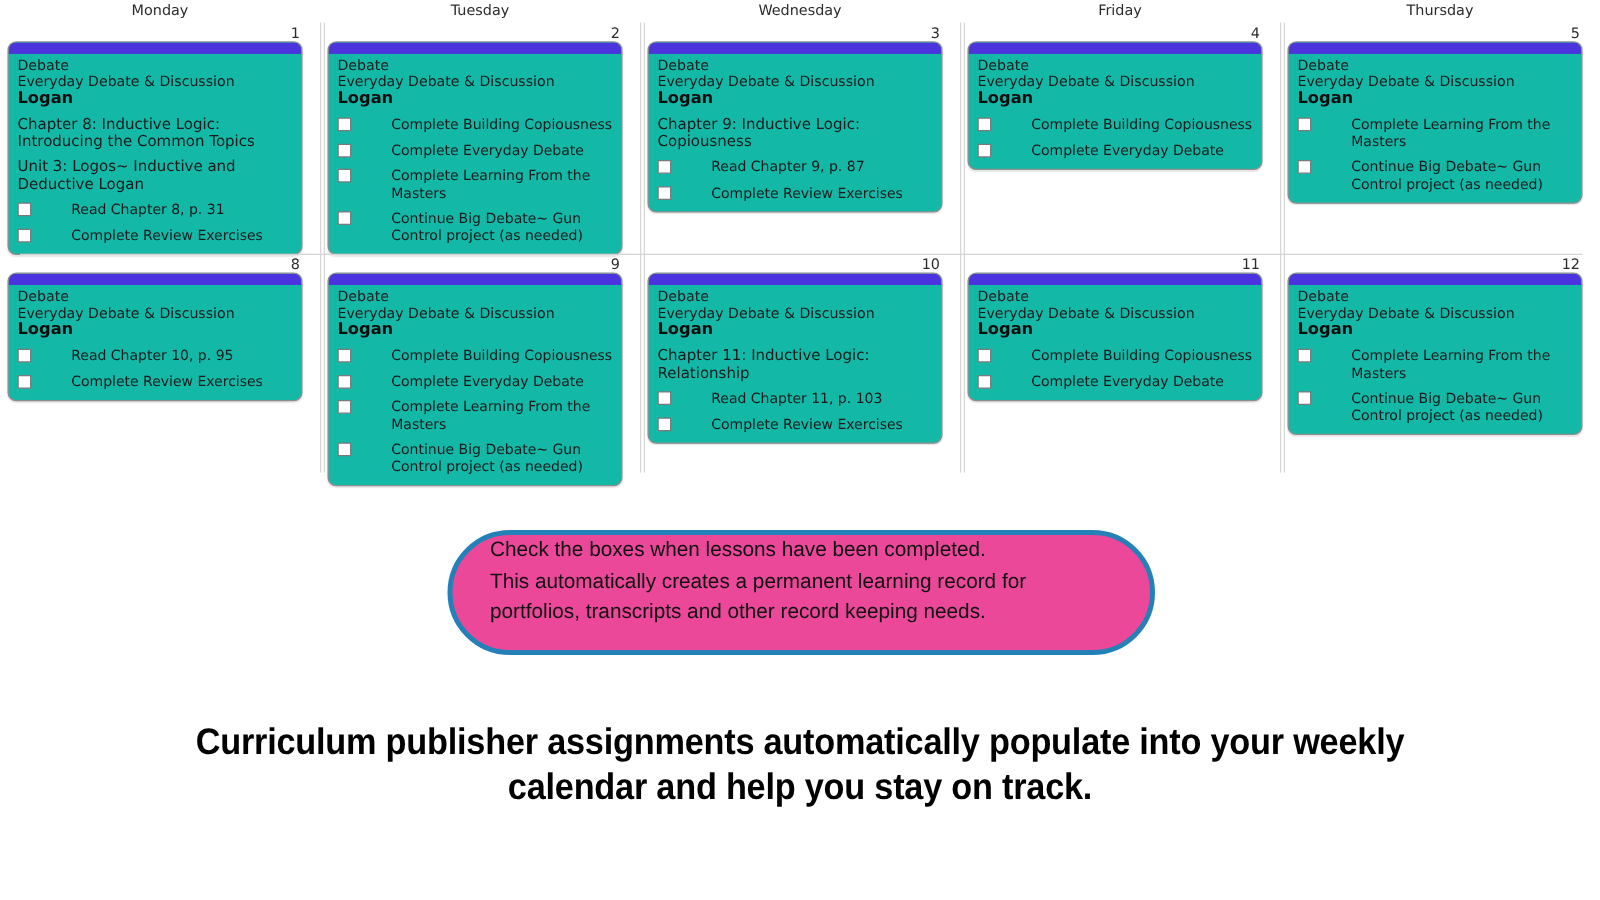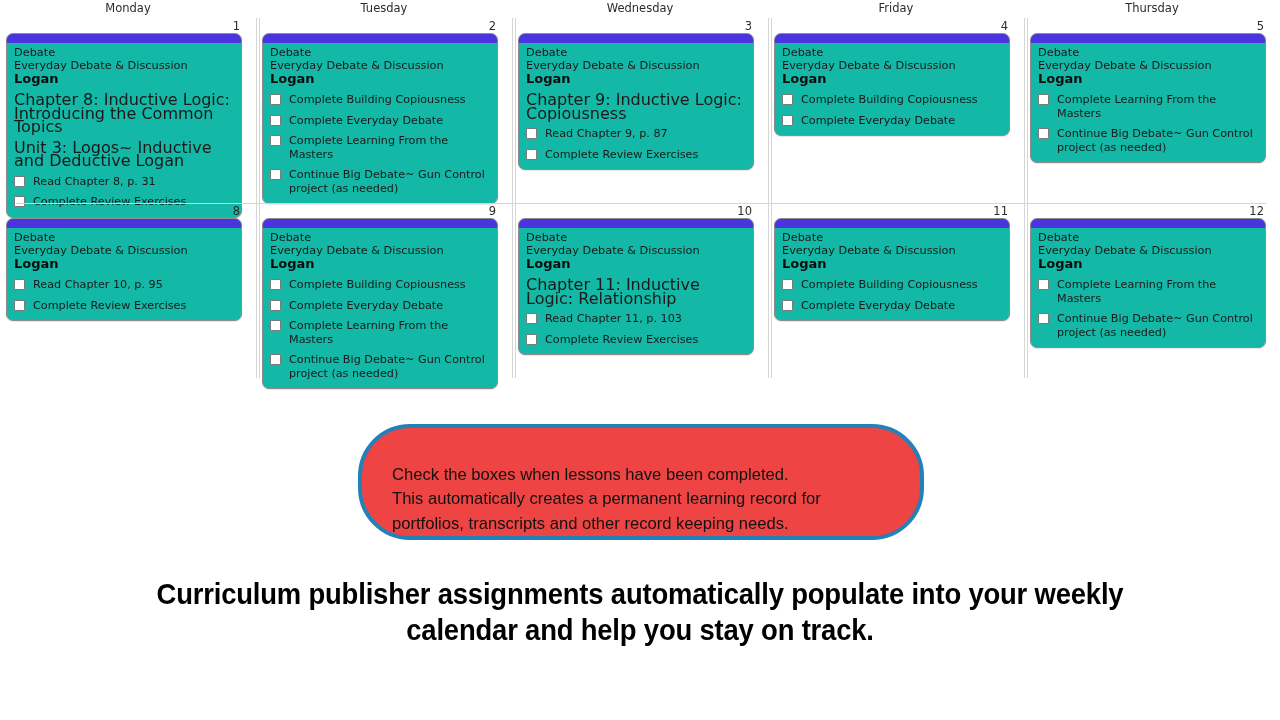--- a/index.html
+++ b/index.html
@@ -106,30 +106,31 @@
     white-space: nowrap;
   }
   .c-student {
     font-size: 13px;
     font-weight: bold;
     color: #0d0d0d;
     line-height: 14px;
     margin-bottom: 2px;
   }
   .c-chapter, .c-unit {
-    font-size: 16px;
+    font-size: 12px;
     color: #1a1a1a;
     line-height: 13.5px;
     margin-top: 7px;
   }
 
   .task {
     display: flex;
     align-items: flex-start;
     margin-top: 7px;
+    gap: 24px;
   }
   .task .box {
     flex: 0 0 auto;
     width: 11px; height: 11px;
     border: 1px solid #7a7a7a;
     background: #fff;
     margin-top: 1px;
     margin-right: 8px;
     border-radius: 1px;
   }
@@ -138,26 +139,26 @@
     color: #1a1a1a;
     line-height: 13.5px;
   }
 
   
   .callout {
     position: absolute;
     left: 358px;
     top: 424px;
     width: 566px;
-    height: 116px;
+    height: 100px;
     border: 4px solid #2481b8;
     border-radius: 52px;
-    background: #ef4444;
+    background: #ec4899;
     display: flex;
-    align-items: flex-end;
+    align-items: flex-start;
   }
   .callout-text {
     padding-left: 30px;
     padding-right: 20px;
     font-size: 16.6px;
     line-height: 24.5px;
     color: #111111;
     font-family: "Liberation Sans", sans-serif;
   }
   .callout-text .ln { display: block; white-space: nowrap; }

